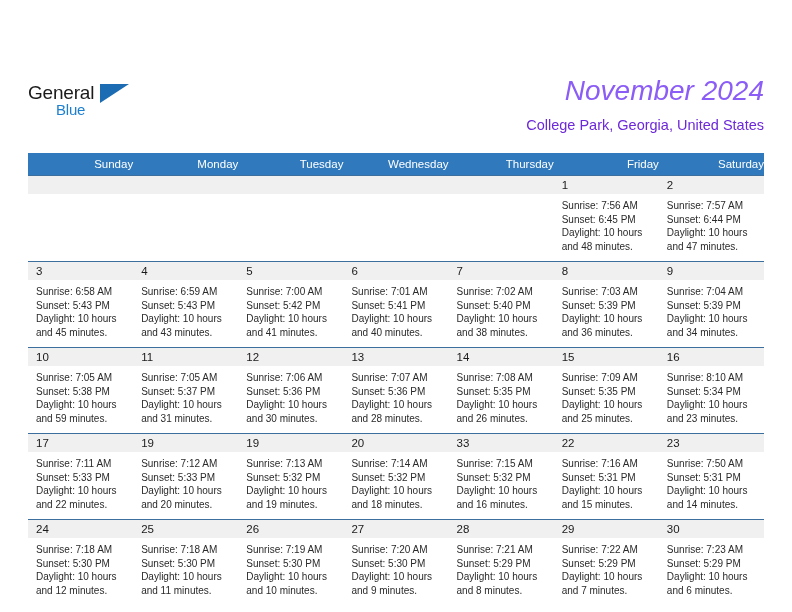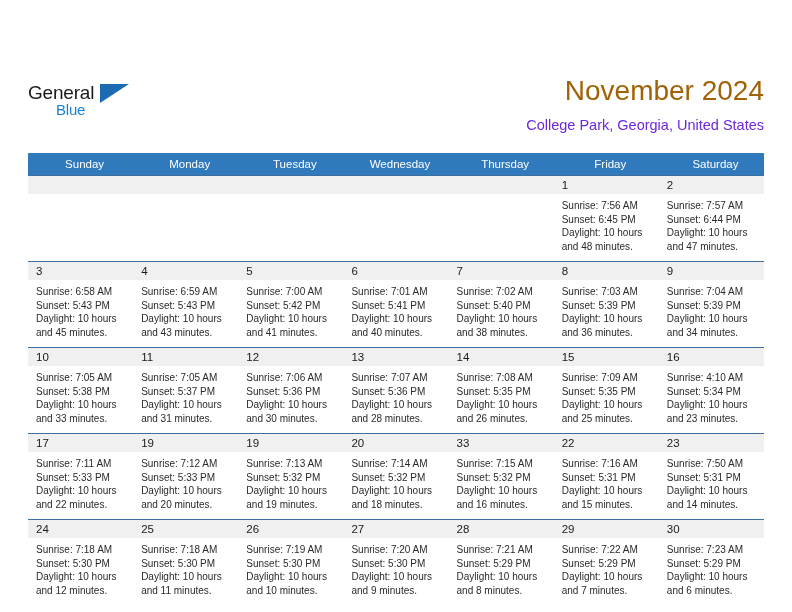--- a/index.html
+++ b/index.html
@@ -65,24 +65,25 @@
     font-family: "Liberation Sans", sans-serif;
   }
   .title-block {
     position: absolute;
     right: 0;
     top: 0;
     text-align: right;
   }
   .month-title {
     font-size: 28px;
-    color: #a16207;
+    color: #8b5cf6;
     font-weight: normal;
     line-height: 34px;
     white-space: nowrap;
+    font-style: italic;
   }
   .location-title {
     font-size: 14.5px;
     color: #6d28d9;
     line-height: 20px;
     margin-top: 7px;
     white-space: nowrap;
   }
 
   
@@ -92,21 +93,21 @@
     top: 105px;
     width: 736px;
     border-collapse: collapse;
     table-layout: fixed;
   }
   .calendar th {
     background: #3079bd;
     color: #ffffff;
     font-weight: normal;
     font-size: 11.5px;
-    text-align: center;
+    text-align: right;
     padding: 5px 0 5px 8px;
     height: 12px;
     border: none;
   }
   .calendar td {
     vertical-align: top;
     padding: 0;
     border-top: 1.6px solid #3d6f9e;
     background: #ffffff;
     height: 85px;
@@ -333,21 +334,21 @@
           </td>
         </tr>
         <tr>
           <td>
             <div class="cell-inner">
               <div class="daynum-band">10</div>
               <div class="cell-body">
                 <div>Sunrise: 7:05 AM</div>
                 <div>Sunset: 5:38 PM</div>
                 <div>Daylight: 10 hours</div>
-                <div>and 33 minutes.</div>
+                <div>and 59 minutes.</div>
               </div>
             </div>
           </td>
           <td>
             <div class="cell-inner">
               <div class="daynum-band">11</div>
               <div class="cell-body">
                 <div>Sunrise: 7:05 AM</div>
                 <div>Sunset: 5:37 PM</div>
                 <div>Daylight: 10 hours</div>
@@ -396,21 +397,21 @@
                 <div>Sunset: 5:35 PM</div>
                 <div>Daylight: 10 hours</div>
                 <div>and 25 minutes.</div>
               </div>
             </div>
           </td>
           <td>
             <div class="cell-inner">
               <div class="daynum-band">16</div>
               <div class="cell-body">
-                <div>Sunrise: 4:10 AM</div>
+                <div>Sunrise: 8:10 AM</div>
                 <div>Sunset: 5:34 PM</div>
                 <div>Daylight: 10 hours</div>
                 <div>and 23 minutes.</div>
               </div>
             </div>
           </td>
         </tr>
         <tr>
           <td>
             <div class="cell-inner">

